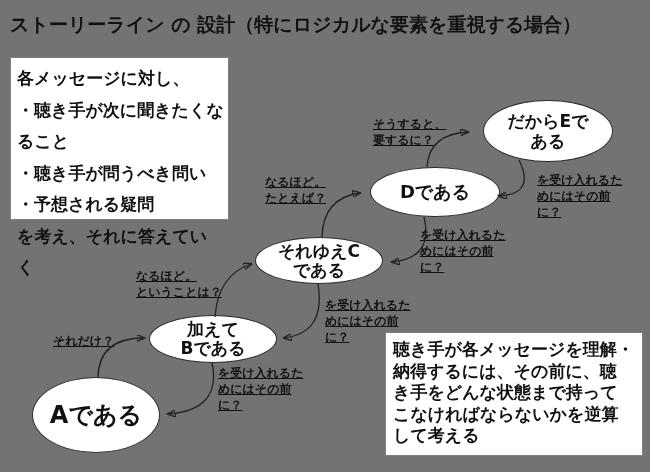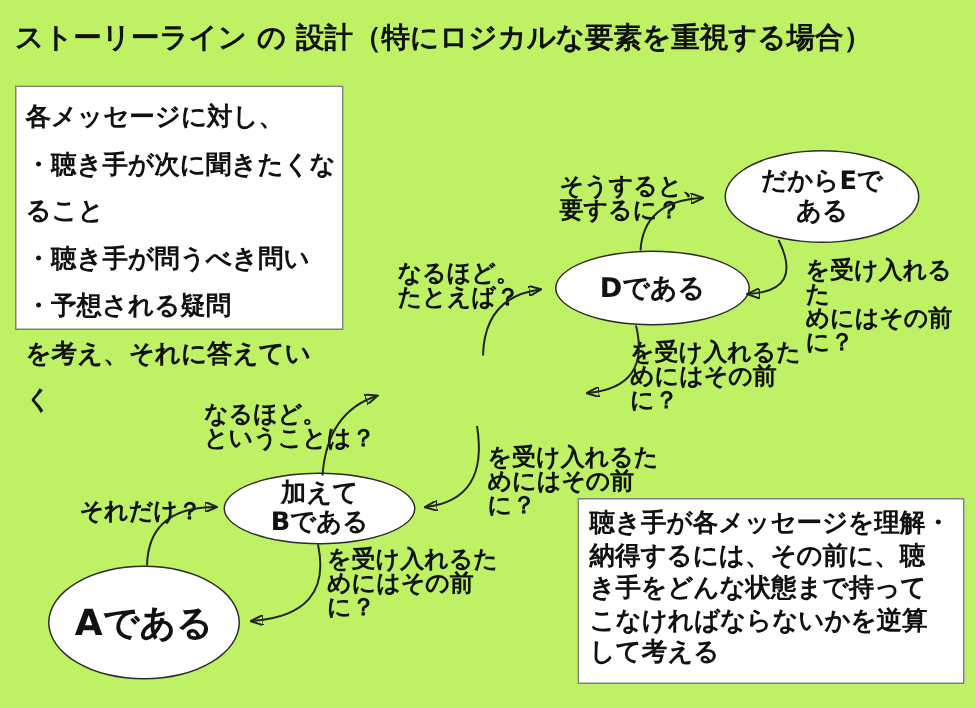--- a/index.html
+++ b/index.html
@@ -1,19 +1,19 @@
 <!DOCTYPE html>
 <html><head>
 <meta charset="utf-8">
 <style>
   html,body{margin:0;padding:0;background:#fff;}
   #stage{
     position:relative;
     width:650px;height:472px;
-    background:#bef264;
+    background:#737373;
     overflow:hidden;
     font-family:"DejaVu Sans","Liberation Sans",sans-serif;
     font-weight:bold;
     color:#111;
   }
   .title{
     position:absolute;left:10px;top:12px;
     font-size:19px;letter-spacing:0px;white-space:nowrap;
   }
   .notebox{
@@ -43,22 +43,23 @@
     white-space:pre-line;
     box-sizing:border-box;
   }
   #node-a{left:32px;top:377px;width:128px;height:76px;font-size:24px;}
   #node-b{left:149px;top:315px;width:128px;height:48px;font-size:17px;line-height:19px;}
   #node-c{left:255px;top:237px;width:128px;height:47px;font-size:17px;line-height:19px;}
   #node-d{left:370px;top:167px;width:130px;height:50px;font-size:18px;}
   #node-e{left:483px;top:100px;width:130px;height:62px;font-size:17px;line-height:20px;}
   .arrow-label{
     position:absolute;
-    font-size:16px;line-height:16px;
+    font-size:12px;line-height:16px;
     white-space:pre-line;
+    text-decoration:underline;
   }
   #lbl-a-b{left:53px;top:333px;}
   #lbl-b-c{left:136px;top:268px;}
   #lbl-c-d{left:265px;top:174px;}
   #lbl-d-e{left:373px;top:116px;}
   #lbl-ret-ed{left:537px;top:172px;}
   #lbl-ret-dc{left:420px;top:227px;}
   #lbl-ret-cb{left:325px;top:297px;}
   #lbl-ret-ba{left:218px;top:365px;}
   #arrows{
@@ -82,20 +83,22 @@
 
   <div class="notebox right">聴き手が各メッセージを理解・
 納得するには、その前に、聴
 き手をどんな状態まで持って
 こなければならないかを逆算
 して考える</div>
 
   <div class="node" id="node-a">Aである</div>
   <div class="node" id="node-b">加えて
 Bである</div>
+  <div class="node" id="node-c">それゆえC
+である</div>
   <div class="node" id="node-d">Dである</div>
   <div class="node" id="node-e">だからEで
 ある</div>
 
   <div class="arrow-label" id="lbl-a-b">それだけ？</div>
   <div class="arrow-label" id="lbl-b-c">なるほど。
 ということは？</div>
   <div class="arrow-label" id="lbl-c-d">なるほど。
 たとえば？</div>
   <div class="arrow-label" id="lbl-d-e">そうすると、

